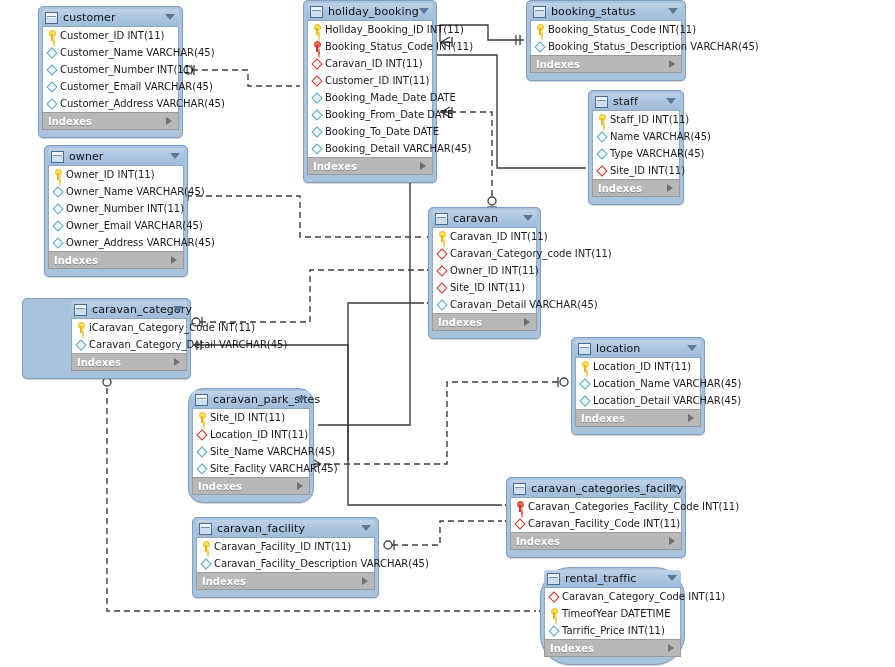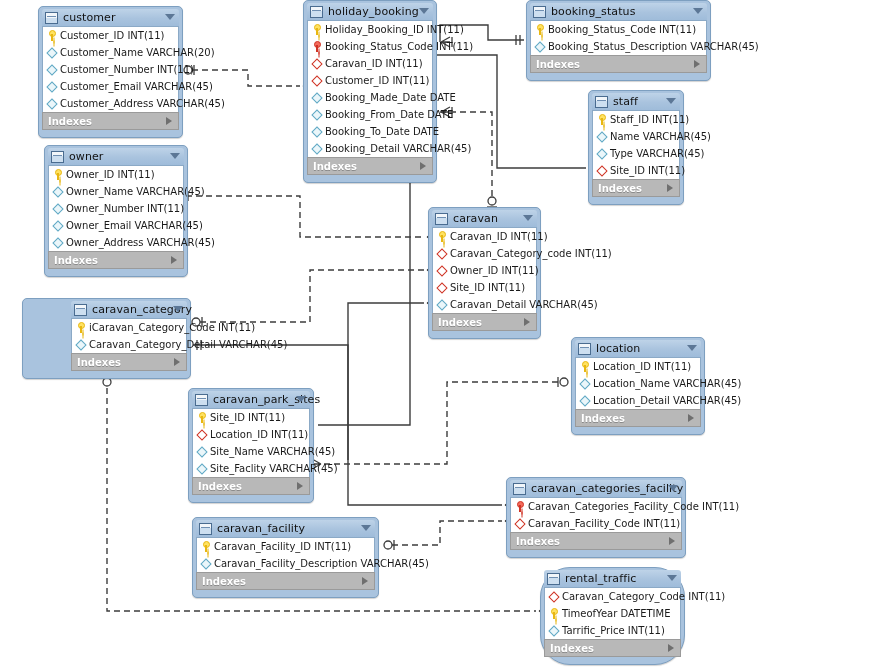--- a/index.html
+++ b/index.html
@@ -207,21 +207,21 @@
         <span class="tbl-title">customer</span>
         <span class="tbl-caret"></span>
       </div>
       <div class="cols">
         <div class="col">
           <span class="ico key-y"></span>
           <span class="colname">Customer_ID INT(11)</span>
         </div>
         <div class="col">
           <span class="ico dia-b"></span>
-          <span class="colname">Customer_Name VARCHAR(20)</span>
+          <span class="colname">Customer_Name VARCHAR(45)</span>
         </div>
         <div class="col">
           <span class="ico dia-b"></span>
           <span class="colname">Customer_Number INT(11)</span>
         </div>
         <div class="col">
           <span class="ico dia-b"></span>
           <span class="colname">Customer_Email VARCHAR(45)</span>
         </div>
         <div class="col">
@@ -272,21 +272,21 @@
         <div class="col">
           <span class="ico dia-b"></span>
           <span class="colname">Booking_Detail VARCHAR(45)</span>
         </div>
       </div>
       <div class="idx">
         <span>Indexes</span>
         <span class="tri"></span>
       </div>
     </div>
-    <div class="table-box" style="left: 526px; top: 0px; width: 185px;">
+    <div class="table-box" style="left: 526px; top: 0px; width: 160px;">
       <div class="tbl-header">
         <span class="tbl-ico"></span>
         <span class="tbl-title">booking_status</span>
         <span class="tbl-caret"></span>
       </div>
       <div class="cols">
         <div class="col">
           <span class="ico key-y"></span>
           <span class="colname">Booking_Status_Code INT(11)</span>
         </div>
@@ -434,21 +434,21 @@
         <div class="col">
           <span class="ico dia-b"></span>
           <span class="colname">Location_Detail VARCHAR(45)</span>
         </div>
       </div>
       <div class="idx">
         <span>Indexes</span>
         <span class="tri"></span>
       </div>
     </div>
-    <div class="table-box" style="left: 188px; top: 388px; width: 126px;">
+    <div class="table-box" style="left: 188px; top: 388px; width: 126px; border-radius: 15px;">
       <div class="tbl-header">
         <span class="tbl-ico"></span>
         <span class="tbl-title">caravan_park_sites</span>
         <span class="tbl-caret"></span>
       </div>
       <div class="cols">
         <div class="col">
           <span class="ico key-y"></span>
           <span class="colname">Site_ID INT(11)</span>
         </div>

